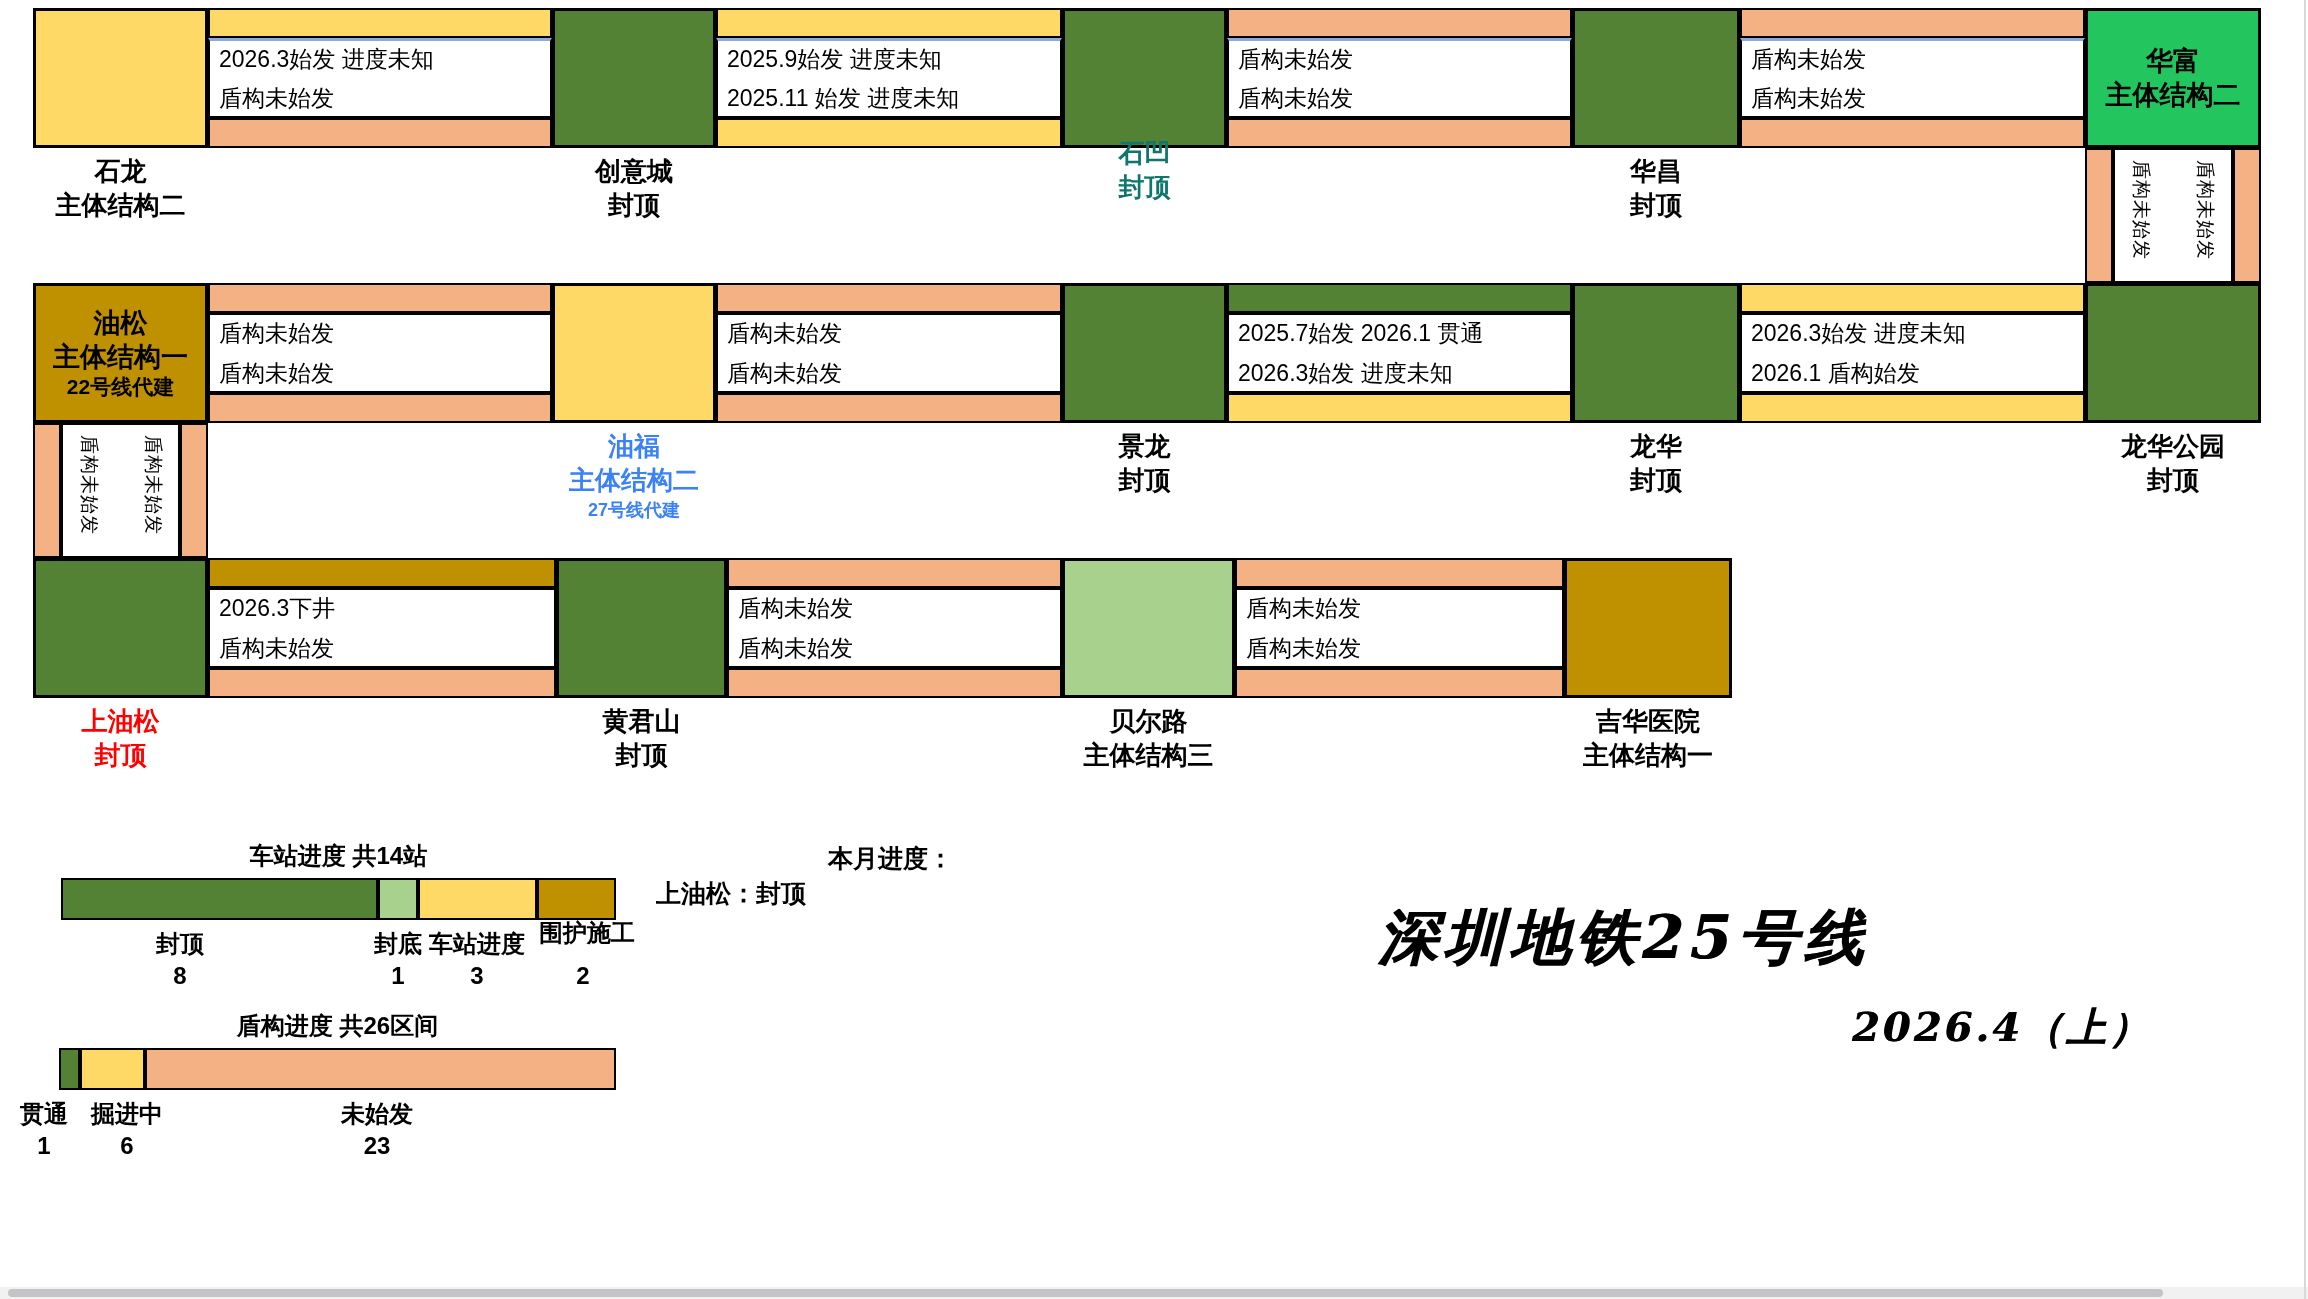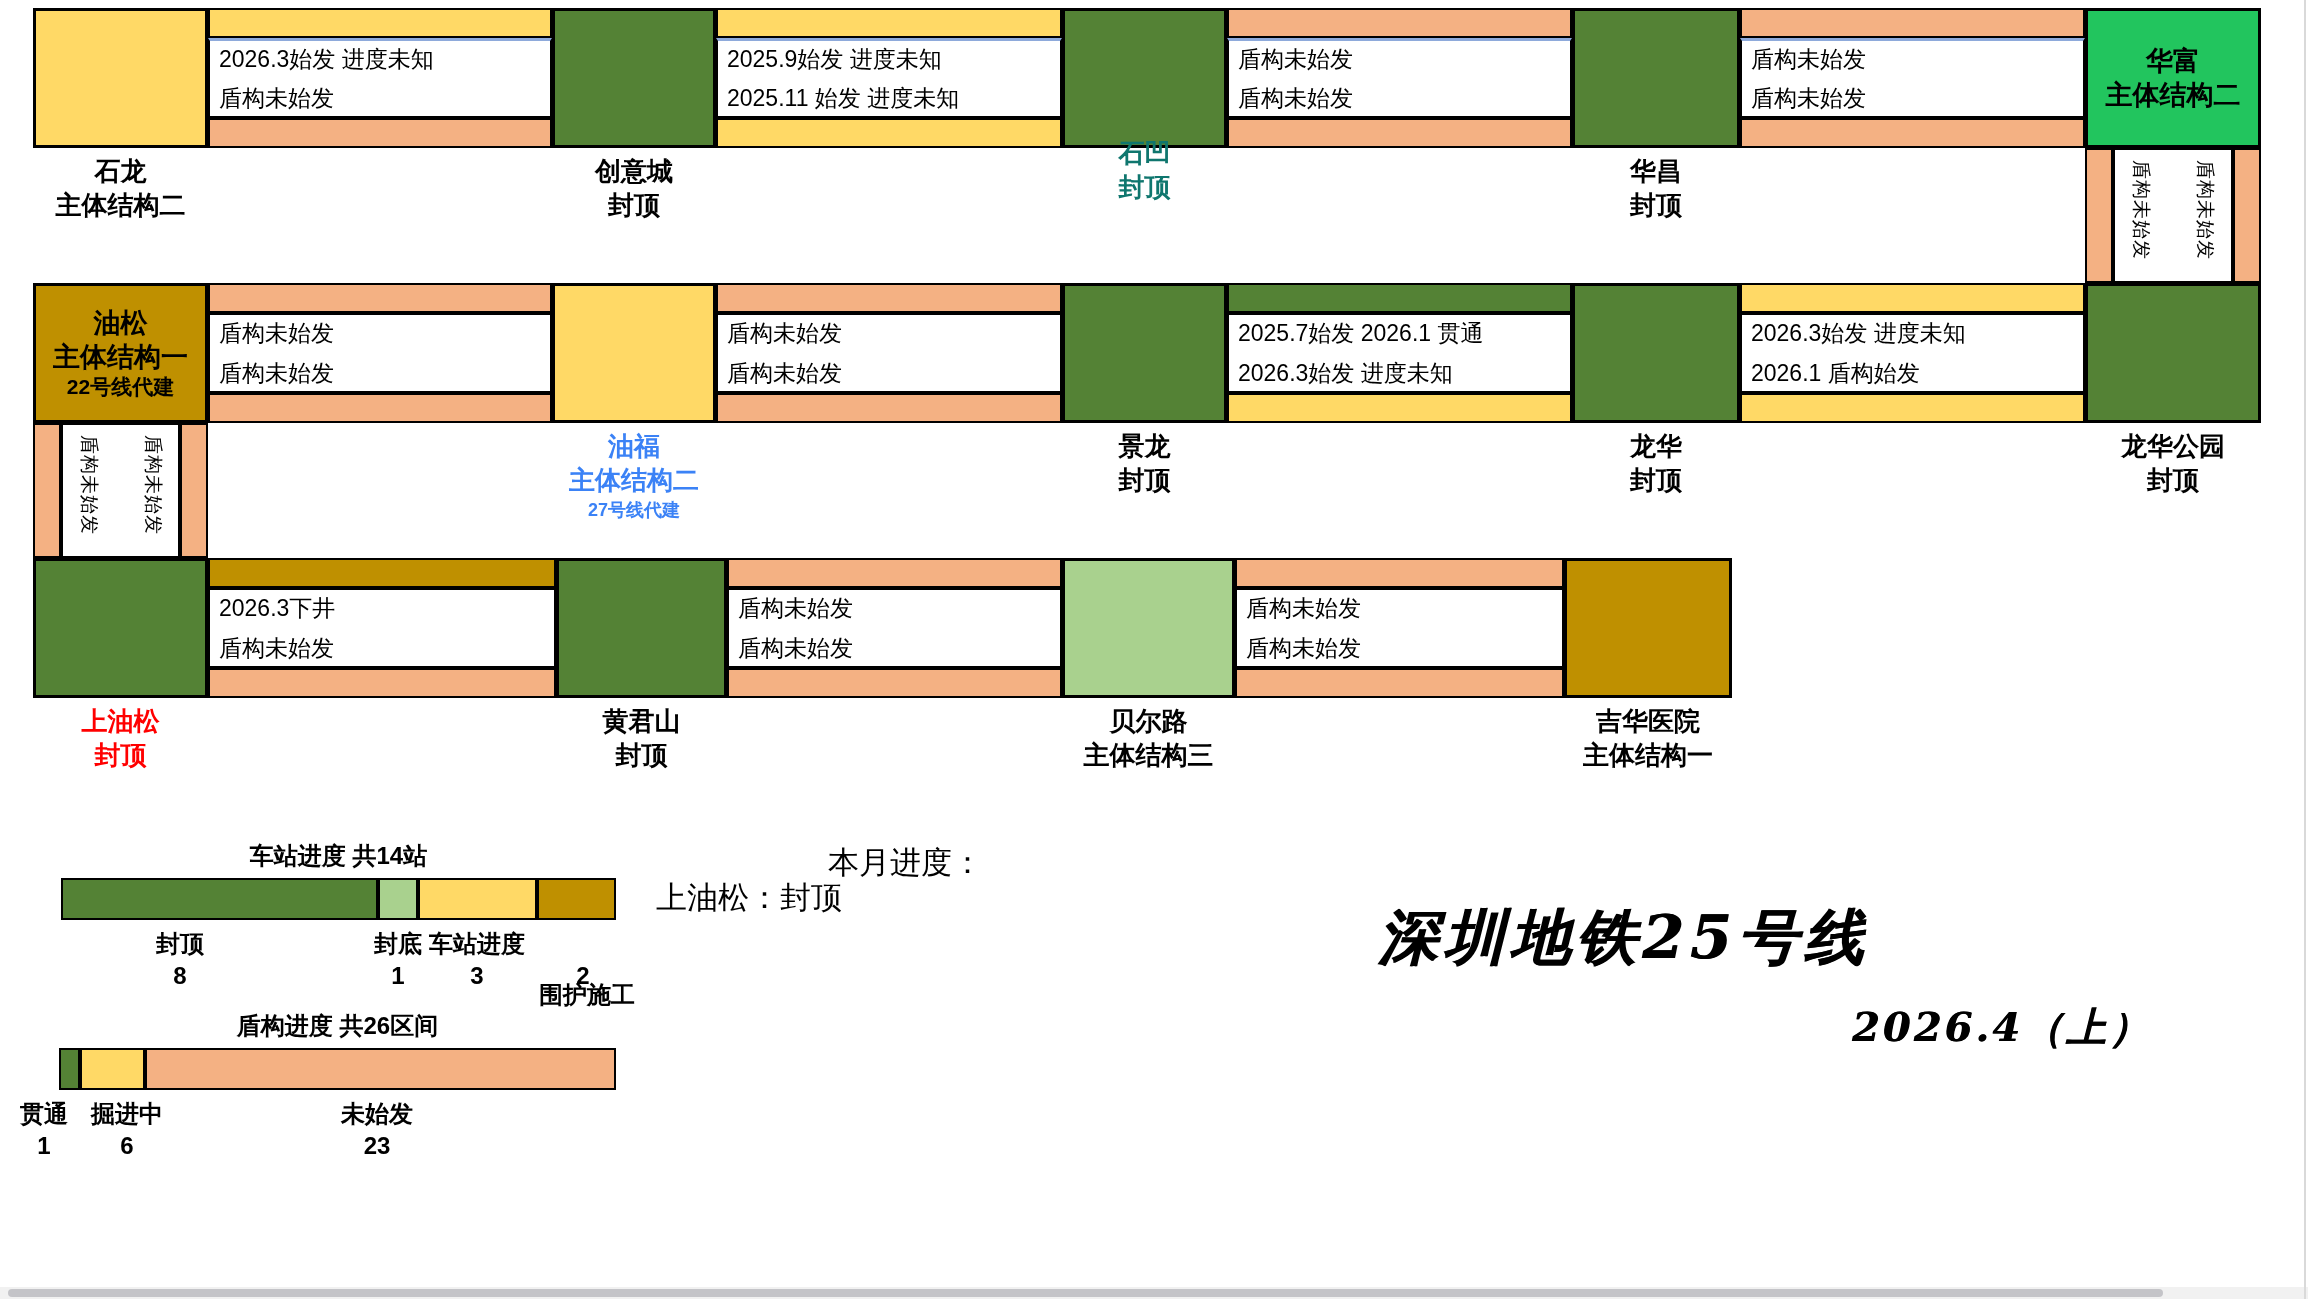--- a/index.html
+++ b/index.html
@@ -33,21 +33,21 @@
   }
   .vtext{
     writing-mode:vertical-rl;text-orientation:sideways;
     font-size:19px;letter-spacing:1px;white-space:nowrap;
   }
   
   .legend-title{font-weight:bold;font-size:24px;text-align:center;}
   .lseg{border:2px solid #000;}
   .llabel{position:absolute;width:180px;text-align:center;font-weight:bold;font-size:24px;}
   
-  .monthly{font-weight:normal;font-size:31px;white-space:nowrap;}
+  .monthly{font-weight:bold;font-size:25px;white-space:nowrap;}
   
   .main-title{
     font-family:"DejaVu Serif",serif;font-style:italic;font-weight:bold;
     font-size:60px;letter-spacing:6px;white-space:nowrap;
     text-shadow:1px 0 0 #000;
   }
   .date-title{
     font-family:"DejaVu Serif",serif;font-style:italic;font-weight:bold;
     font-size:40px;letter-spacing:3px;white-space:nowrap;text-shadow:0.5px 0 0 #000;
   }
@@ -215,21 +215,21 @@
     <div class="abs lseg" style="left: 61px; top: 878px; width: 317px; height: 42px; background: rgb(84, 130, 53);"></div>
     <div class="abs llabel" style="left: 90px; top: 928px;">封顶</div>
     <div class="abs llabel" style="left: 90px; top: 962px;">8</div>
     <div class="abs lseg" style="left: 378px; top: 878px; width: 40px; height: 42px; background: rgb(169, 209, 142);"></div>
     <div class="abs llabel" style="left: 308px; top: 928px;">封底</div>
     <div class="abs llabel" style="left: 308px; top: 962px;">1</div>
     <div class="abs lseg" style="left: 418px; top: 878px; width: 119px; height: 42px; background: rgb(255, 217, 102);"></div>
     <div class="abs llabel" style="left: 387px; top: 928px;">车站进度</div>
     <div class="abs llabel" style="left: 387px; top: 962px;">3</div>
     <div class="abs lseg" style="left: 537px; top: 878px; width: 79px; height: 42px; background: rgb(191, 144, 0);"></div>
-    <div class="abs llabel" style="left: 493px; top: 979px; padding-left: 8px;">围护施工</div>
+    <div class="abs llabel" style="left: 493px; top: 917px; padding-left: 8px;">围护施工</div>
     <div class="abs llabel" style="left: 493px; top: 962px;">2</div>
   </div>
 
 <div class="abs legend-title" style="left:59px;top:1010px;width:557px;">盾构进度 共26区间</div>
 <div id="legend-shield">
     <div class="abs lseg" style="left: 59px; top: 1048px; width: 21px; height: 42px; background: rgb(84, 130, 53);"></div>
     <div class="abs llabel" style="left: -46px; top: 1098px;">贯通</div>
     <div class="abs llabel" style="left: -46px; top: 1132px;">1</div>
     <div class="abs lseg" style="left: 80px; top: 1048px; width: 65px; height: 42px; background: rgb(255, 217, 102);"></div>
     <div class="abs llabel" style="left: 37px; top: 1098px;">掘进中</div>

